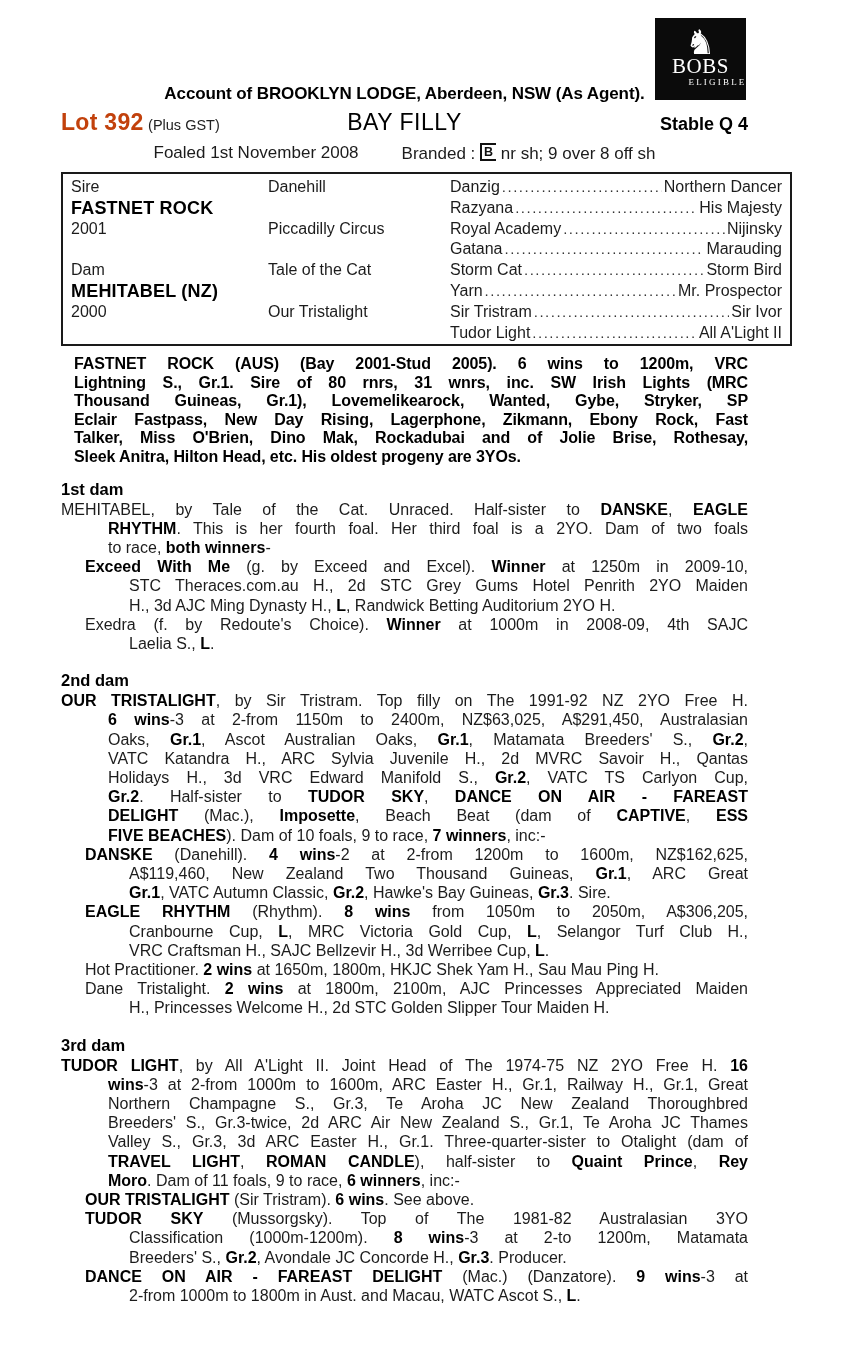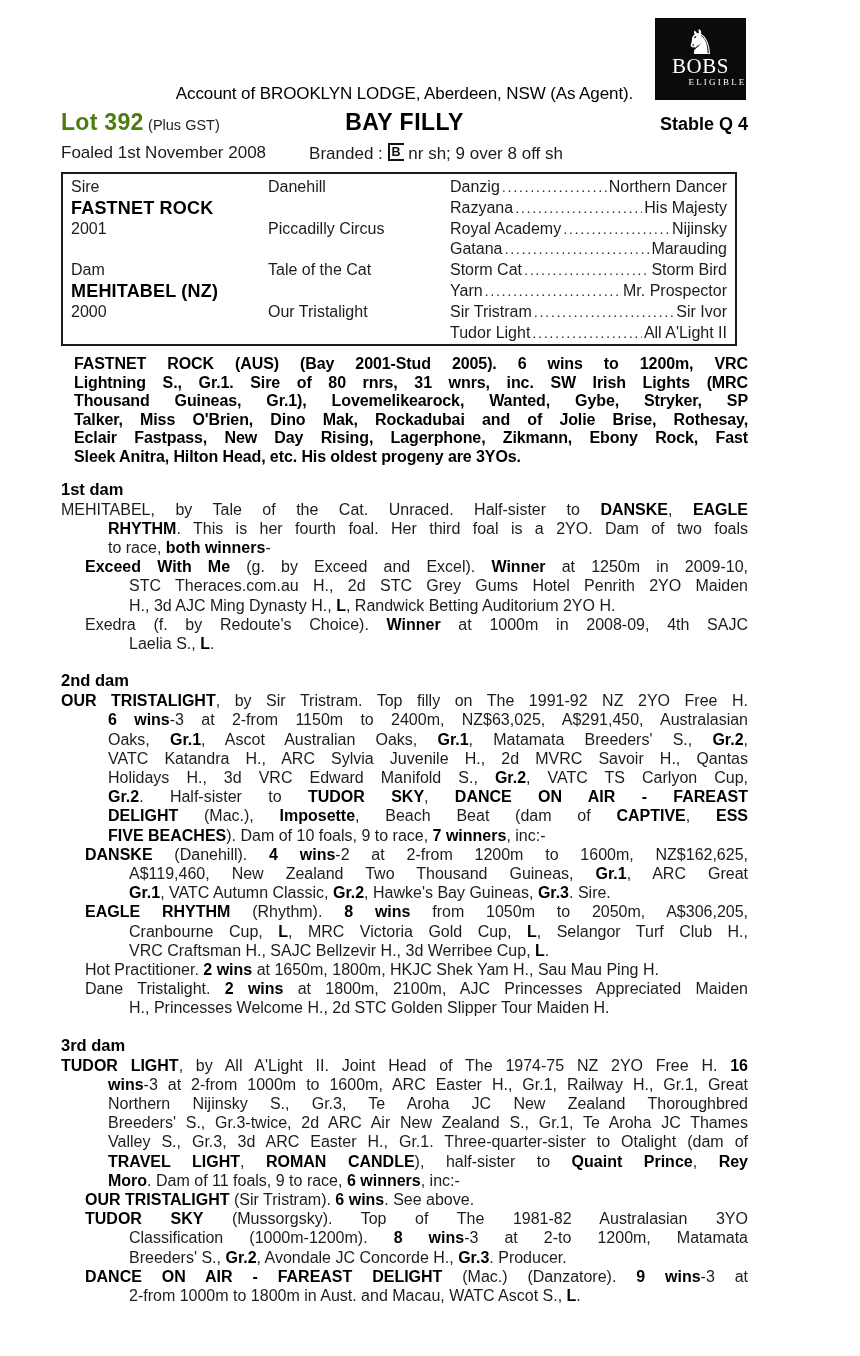--- a/index.html
+++ b/index.html
@@ -19,38 +19,38 @@
   .bobs {
     position:absolute; top:18px; left:655px; width:91px; height:82px;
     background:#0b0b0b; color:#ffffff;
     display:flex; flex-direction:column; align-items:center; justify-content:center;
   }
   .bobs .horse { font-family:"DejaVu Sans", sans-serif; font-size:34px; line-height:30px; margin-top:-4px; }
   .bobs .t  { font-family:"Liberation Serif", serif; font-size:21px; line-height:19px; letter-spacing:0.5px; }
   .bobs .s  { font-family:"Liberation Serif", serif; font-size:9px; letter-spacing:2.2px; line-height:10px; margin-top:1px;padding-left:34px; }
 
   
-  .account { margin-top:84px; text-align:center; font-weight:normal; font-size:17px; color:#000; letter-spacing:-0.1px; }
+  .account { margin-top:84px; text-align:center; font-weight:bold; font-size:17px; color:#000; letter-spacing:-0.1px; }
   .lot-row { margin-top:5px; display:flex; align-items:baseline; }
   .lot-left { flex:1 1 0; white-space:nowrap; }
-  .lot-number { font-weight:bold; font-size:23px; color:#4d7c0f; letter-spacing:0.3px; }
+  .lot-number { font-weight:bold; font-size:23px; color:#c2410c; letter-spacing:0.3px; }
   .gst { font-size:14.5px; color:#222; }
-  .horse-desc { flex:0 0 auto; font-weight:bold; font-size:23px; color:#000; letter-spacing:0.5px; }
+  .horse-desc { flex:0 0 auto; font-weight:normal; font-size:23px; color:#000; letter-spacing:0.5px; }
   .lot-right { flex:1 1 0; text-align:right; font-weight:bold; font-size:18px; color:#000; white-space:nowrap; }
-  .foaled-row { margin-top:7px; display:flex; justify-content:flex-start; font-size:17px; color:#1c1c1c;gap:43px; }
+  .foaled-row { margin-top:7px; display:flex; justify-content:center; font-size:17px; color:#1c1c1c;gap:43px; }
   .brand-mark {
     display:inline-block;
     border-left:2px solid #111; border-top:2px solid #111; border-bottom:2px solid #111;
     font-size:12.5px; font-weight:bold; line-height:13px;
     padding:1px 3px 0 2px; vertical-align:3px; color:#111;
   }
 
   
   .ped-box {
-    margin-top:8px; width:676px; height:174px;
+    margin-top:8px; width:731px; height:174px;
     border:2px solid #1a1a1a;
     padding:3px 8px 0 8px;
     display:grid;
     grid-template-columns:197px 182px 1fr;
     grid-auto-rows:20.8px;
     font-size:16px; line-height:20.8px;
   }
   .ped-c1, .ped-c2 { white-space:nowrap; overflow:hidden; }
   .ped-bold { font-weight:bold; font-size:18px; color:#000; letter-spacing:0.2px; }
   .ped-line { display:flex; align-items:flex-start; overflow:hidden; }
@@ -161,22 +161,22 @@
           <span class="nm">Tudor Light</span>
           <span class="leader"></span>
           <span class="pa">All A'Light II</span>
         </div>
       </div>
 
     <div class="sire-summary">
         <div class="line"><span class="b">FASTNET ROCK (AUS) (Bay 2001-Stud 2005). 6 wins to 1200m, VRC</span></div>
         <div class="line"><span class="b">Lightning S., Gr.1. Sire of 80 rnrs, 31 wnrs, inc. SW Irish Lights (MRC</span></div>
         <div class="line"><span class="b">Thousand Guineas, Gr.1), Lovemelikearock, Wanted, Gybe, Stryker, SP</span></div>
+        <div class="line"><span class="b">Eclair Fastpass, New Day Rising, Lagerphone, Zikmann, Ebony Rock, Fast</span></div>
         <div class="line"><span class="b">Talker, Miss O'Brien, Dino Mak, Rockadubai and of Jolie Brise, Rothesay,</span></div>
-        <div class="line"><span class="b">Eclair Fastpass, New Day Rising, Lagerphone, Zikmann, Ebony Rock, Fast</span></div>
         <div class="line last"><span class="b">Sleek Anitra, Hilton Head, etc. His oldest progeny are 3YOs.</span></div>
       </div>
 
     <div class="sections">
         <div class="sec-heading first">1st dam</div>
         <div class="para para-dam">
           <div class="line"><span>MEHITABEL, by Tale of the Cat. Unraced. Half-sister to </span><span class="b">DANSKE</span><span>, </span><span class="b">EAGLE</span></div>
           <div class="line"><span class="b">RHYTHM</span><span>. This is her fourth foal. Her third foal is a 2YO. Dam of two foals</span></div>
           <div class="line last"><span>to race, </span><span class="b">both winners</span><span>-</span></div>
         </div>
@@ -214,21 +214,21 @@
           <div class="line last"><span>Hot Practitioner. </span><span class="b">2 wins</span><span> at 1650m, 1800m, HKJC Shek Yam H., Sau Mau Ping H.</span></div>
         </div>
         <div class="para para-entry">
           <div class="line"><span>Dane Tristalight. </span><span class="b">2 wins</span><span> at 1800m, 2100m, AJC Princesses Appreciated Maiden</span></div>
           <div class="line last"><span>H., Princesses Welcome H., 2d STC Golden Slipper Tour Maiden H.</span></div>
         </div>
         <div class="sec-heading">3rd dam</div>
         <div class="para para-dam">
           <div class="line"><span class="b">TUDOR LIGHT</span><span>, by All A'Light II. Joint Head of The 1974-75 NZ 2YO Free H. </span><span class="b">16</span></div>
           <div class="line"><span class="b">wins</span><span>-3 at 2-from 1000m to 1600m, ARC Easter H., Gr.1, Railway H., Gr.1, Great</span></div>
-          <div class="line"><span>Northern Nijinsky S., Gr.3, Te Aroha JC New Zealand Thoroughbred</span></div>
+          <div class="line"><span>Northern Champagne S., Gr.3, Te Aroha JC New Zealand Thoroughbred</span></div>
           <div class="line"><span>Breeders' S., Gr.3-twice, 2d ARC Air New Zealand S., Gr.1, Te Aroha JC Thames</span></div>
           <div class="line"><span>Valley S., Gr.3, 3d ARC Easter H., Gr.1. Three-quarter-sister to Otalight (dam of</span></div>
           <div class="line"><span class="b">TRAVEL LIGHT</span><span>, </span><span class="b">ROMAN CANDLE</span><span>), half-sister to </span><span class="b">Quaint Prince</span><span>, </span><span class="b">Rey</span></div>
           <div class="line last"><span class="b">Moro</span><span>. Dam of 11 foals, 9 to race, </span><span class="b">6 winners</span><span>, inc:-</span></div>
         </div>
         <div class="para para-entry">
           <div class="line last"><span class="b">OUR TRISTALIGHT</span><span> (Sir Tristram). </span><span class="b">6 wins</span><span>. See above.</span></div>
         </div>
         <div class="para para-entry">
           <div class="line"><span class="b">TUDOR SKY</span><span> (Mussorgsky). Top of The 1981-82 Australasian 3YO</span></div>

